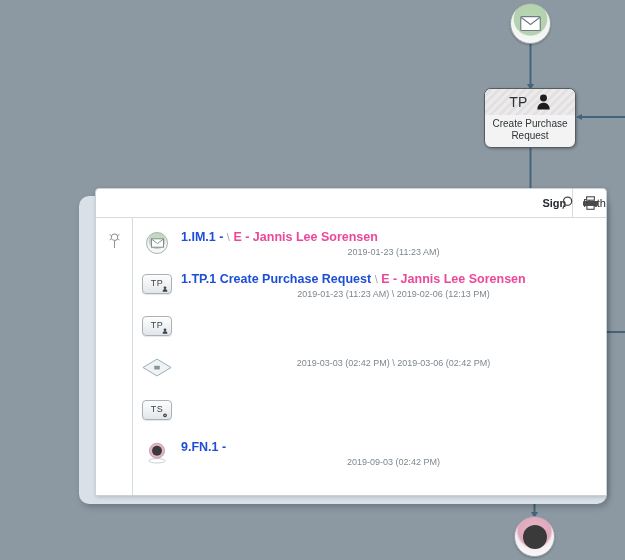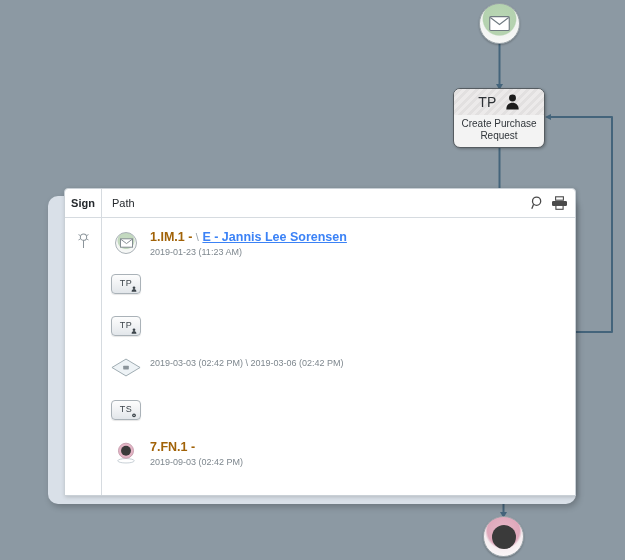--- a/index.html
+++ b/index.html
@@ -10,20 +10,21 @@
     width: 625px;
     height: 560px;
     background: #8c99a3;
     font-family: "Liberation Sans", sans-serif;
     overflow: hidden;
     position: relative;
   }
   .canvas {
     position: absolute;
     inset: 0;
+    margin-left: 31px;
   }
   
   .flow-svg {
     position: absolute;
     left: 0; top: 0;
     width: 625px; height: 560px;
     pointer-events: none;
   }
   
   .start-node {
@@ -113,20 +114,21 @@
     box-sizing: border-box;
     box-shadow: 1px 1px 4px rgba(0,0,0,0.18);
     overflow: hidden;
   }
   .panel-header {
     height: 28px;
     border-bottom: 1px solid #d6dbe0;
     display: flex;
     align-items: center;
     position: relative;
+    justify-content: flex-end;
   }
   .col-sign {
     width: 36px;
     text-align: center;
     font-size: 11px;
     color: #24282c;
     font-weight: 600;
   }
   .hdr-divider {
     width: 1px;
@@ -177,29 +179,30 @@
     justify-content: center;
     padding-top: 2px;
   }
   .row-text { flex: 1; padding-top: 0px; }
   .row-title {
     font-size: 12.5px;
     font-weight: bold;
     line-height: 15px;
     white-space: nowrap;
   }
-  .t-id   { color: #a16207; }
+  .t-id   { color: #1d4ed8; }
   .t-sep  { color: #9aa4ac; font-weight: normal; font-size: 11px; }
-  .t-act  { color: #3b82f6; text-decoration: underline; }
+  .t-act  { color: #ec4899; }
   .row-dates {
     font-size: 9px;
     color: #7e878e;
     line-height: 13px;
     padding-top: 1px;
     white-space: nowrap;
+    text-align: center;
   }
   
   .ic-env {
     width: 22px; height: 22px; border-radius: 50%;
     background: radial-gradient(circle at 50% 38%, #c6dcc2 0%, #c2d8be 50%, #f4f6f4 56%, #fcfcfc 100%);
     border: 1px solid #a9b1b6;
     box-sizing: border-box;
     display:flex; align-items:center; justify-content:center;
   }
   .ic-badge {
@@ -336,20 +339,28 @@
         <div class="row">
           <div class="row-icon">
             <div class="ic-badge">
               <span>TP</span>
               <svg class="mk" viewBox="0 0 8 8">
                 <circle cx="4" cy="2.3" r="1.8" fill="#3c444a"></circle>
                 <path d="M0.8,7.6 C0.8,5.1 2.2,4 4,4 C5.8,4 7.2,5.1 7.2,7.6 Z" fill="#3c444a"></path>
               </svg>
             </div>
           </div>
+          <div class="row-text">
+            <div class="row-title">
+              <span class="t-id">1.TP.1 Create Purchase Request</span>
+              <span class="t-sep">\</span>
+              <span class="t-act">E - Jannis Lee Sorensen</span>
+            </div>
+            <div class="row-dates">2019-01-23 (11:23 AM) \ 2019-02-06 (12:13 PM)</div>
+          </div>
         </div>
 
         <div class="row">
           <div class="row-icon">
             <div class="ic-badge">
               <span>TP</span>
               <svg class="mk" viewBox="0 0 8 8">
                 <circle cx="4" cy="2.3" r="1.8" fill="#3c444a"></circle>
                 <path d="M0.8,7.6 C0.8,5.1 2.2,4 4,4 C5.8,4 7.2,5.1 7.2,7.6 Z" fill="#3c444a"></path>
               </svg>
@@ -384,21 +395,21 @@
         <div class="row">
           <div class="row-icon">
             <svg class="ic-fn" viewBox="0 0 24 24">
               <ellipse cx="12" cy="20.5" rx="9" ry="2.4" fill="none" stroke="#c3ccd2" stroke-width="1"></ellipse>
               <circle cx="12" cy="9.5" r="8.2" fill="#e4b5c6" stroke="#c59bab" stroke-width="1"></circle>
               <circle cx="12" cy="9.5" r="5.4" fill="#3a3a3a"></circle>
             </svg>
           </div>
           <div class="row-text">
             <div class="row-title">
-              <span class="t-id">7.FN.1 -</span>
+              <span class="t-id">9.FN.1 -</span>
               <span class="t-sep"></span>
               <span class="t-act"></span>
             </div>
             <div class="row-dates">2019-09-03 (02:42 PM)</div>
           </div>
         </div>
 
       </div>
     </div>
   </div>

